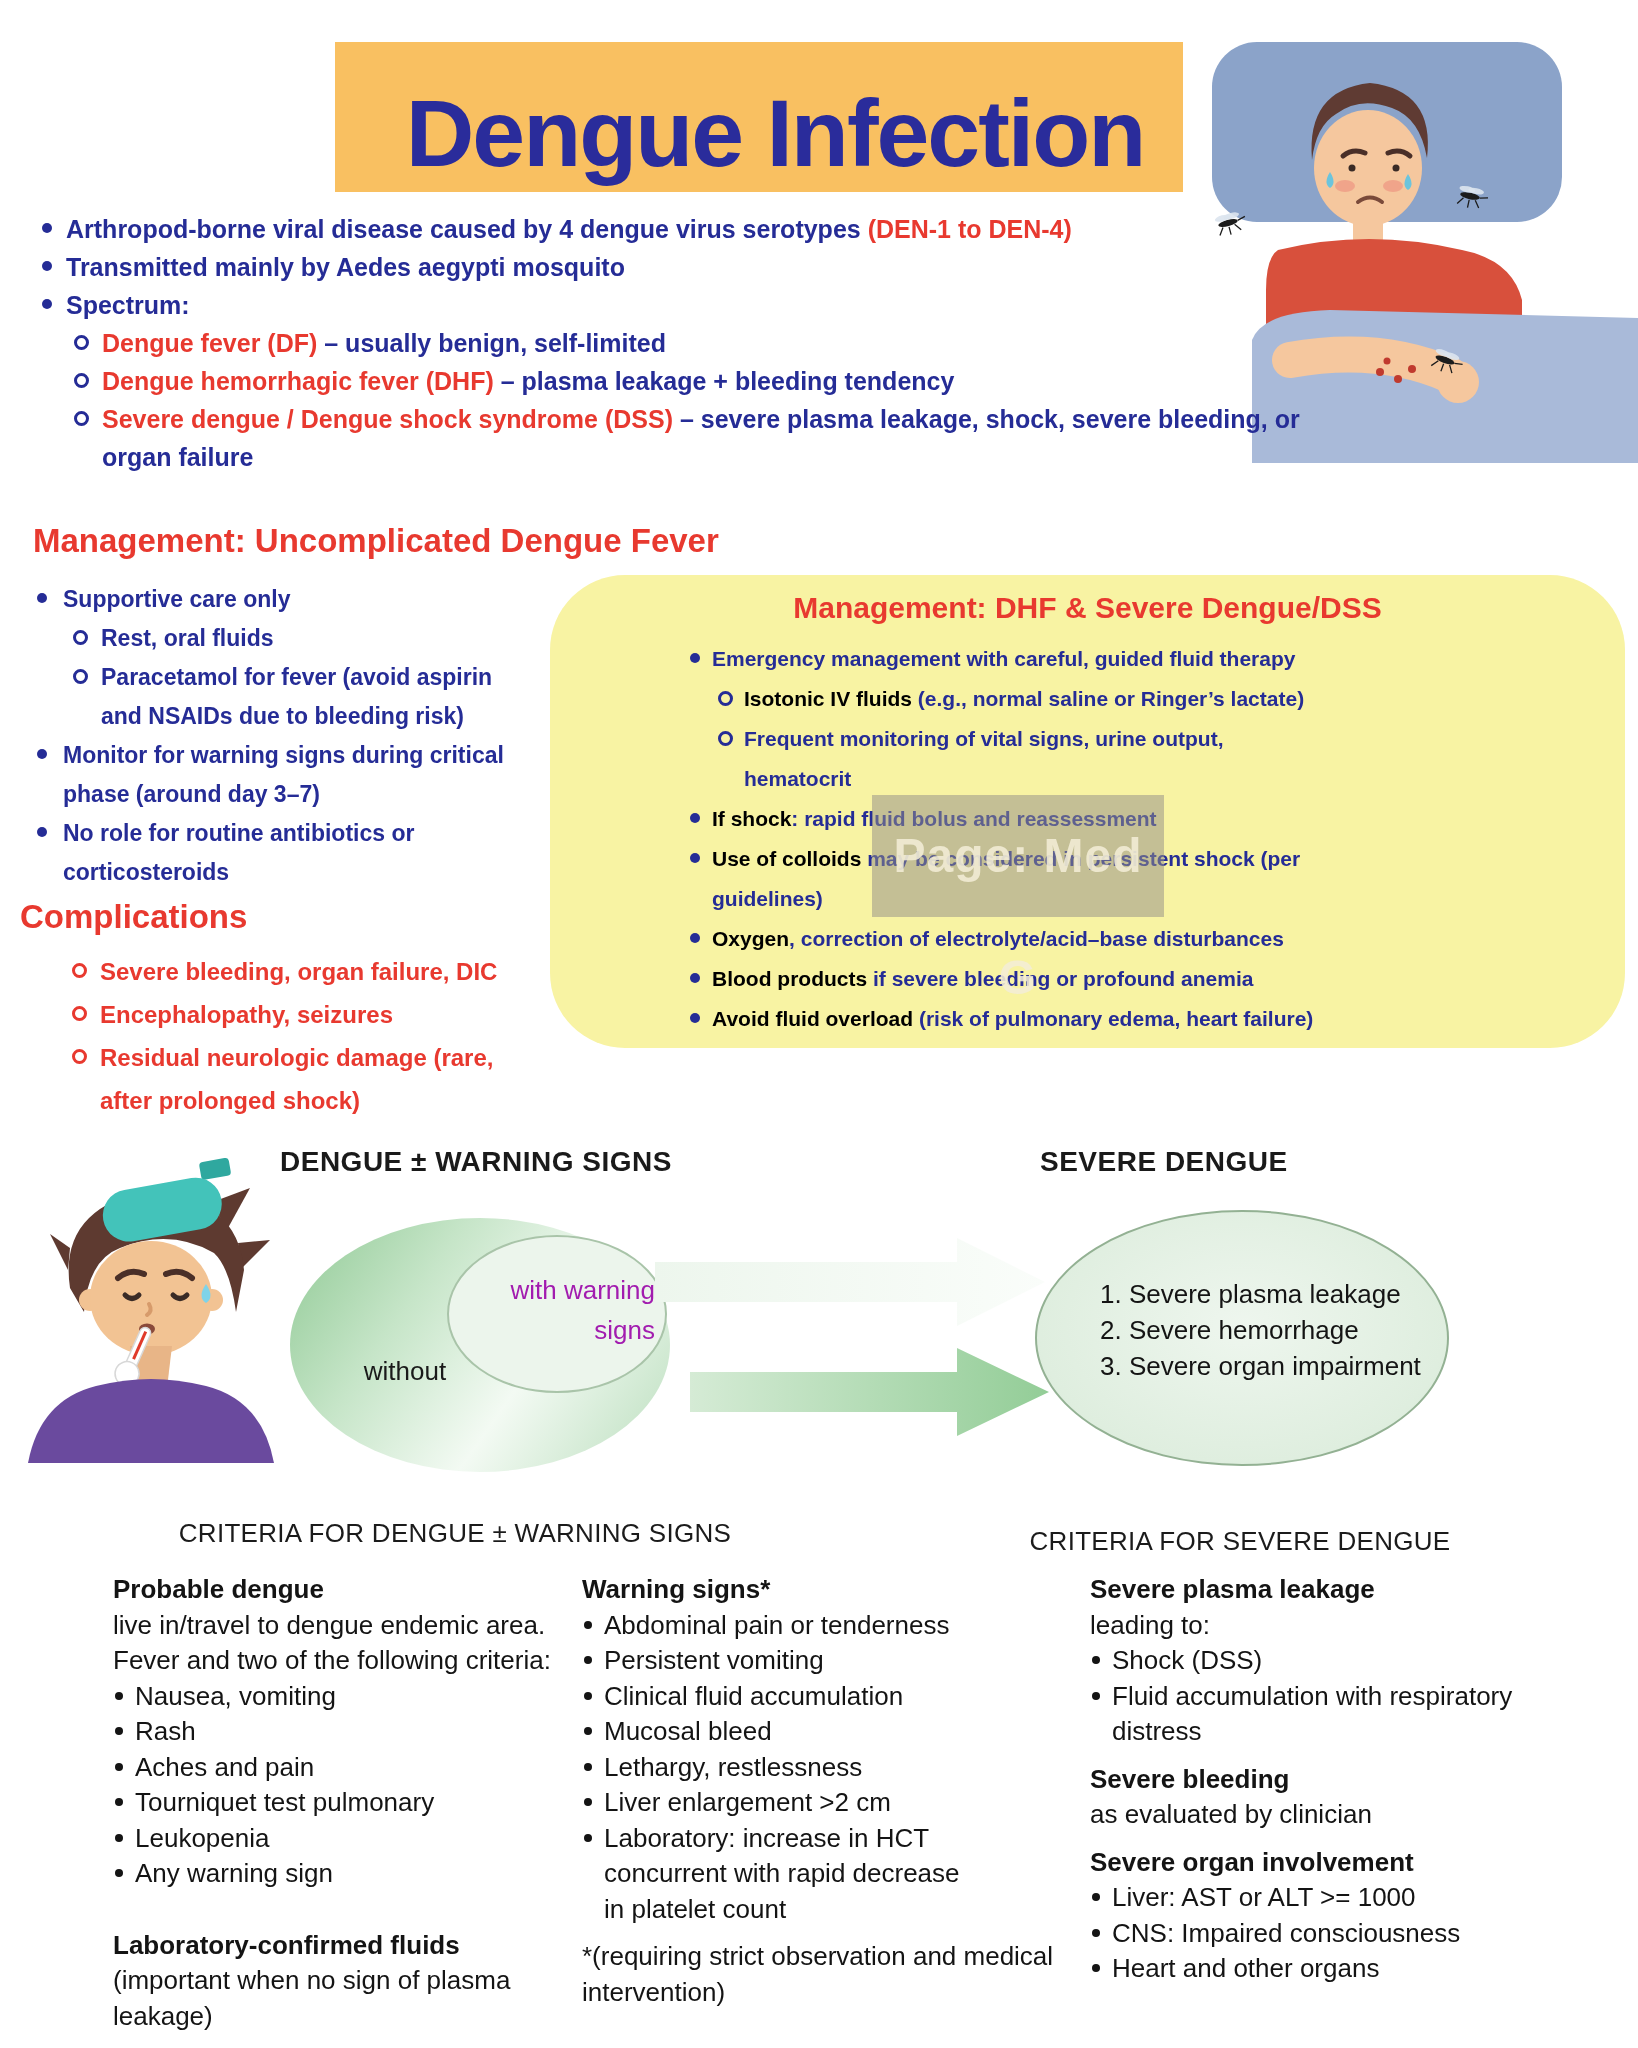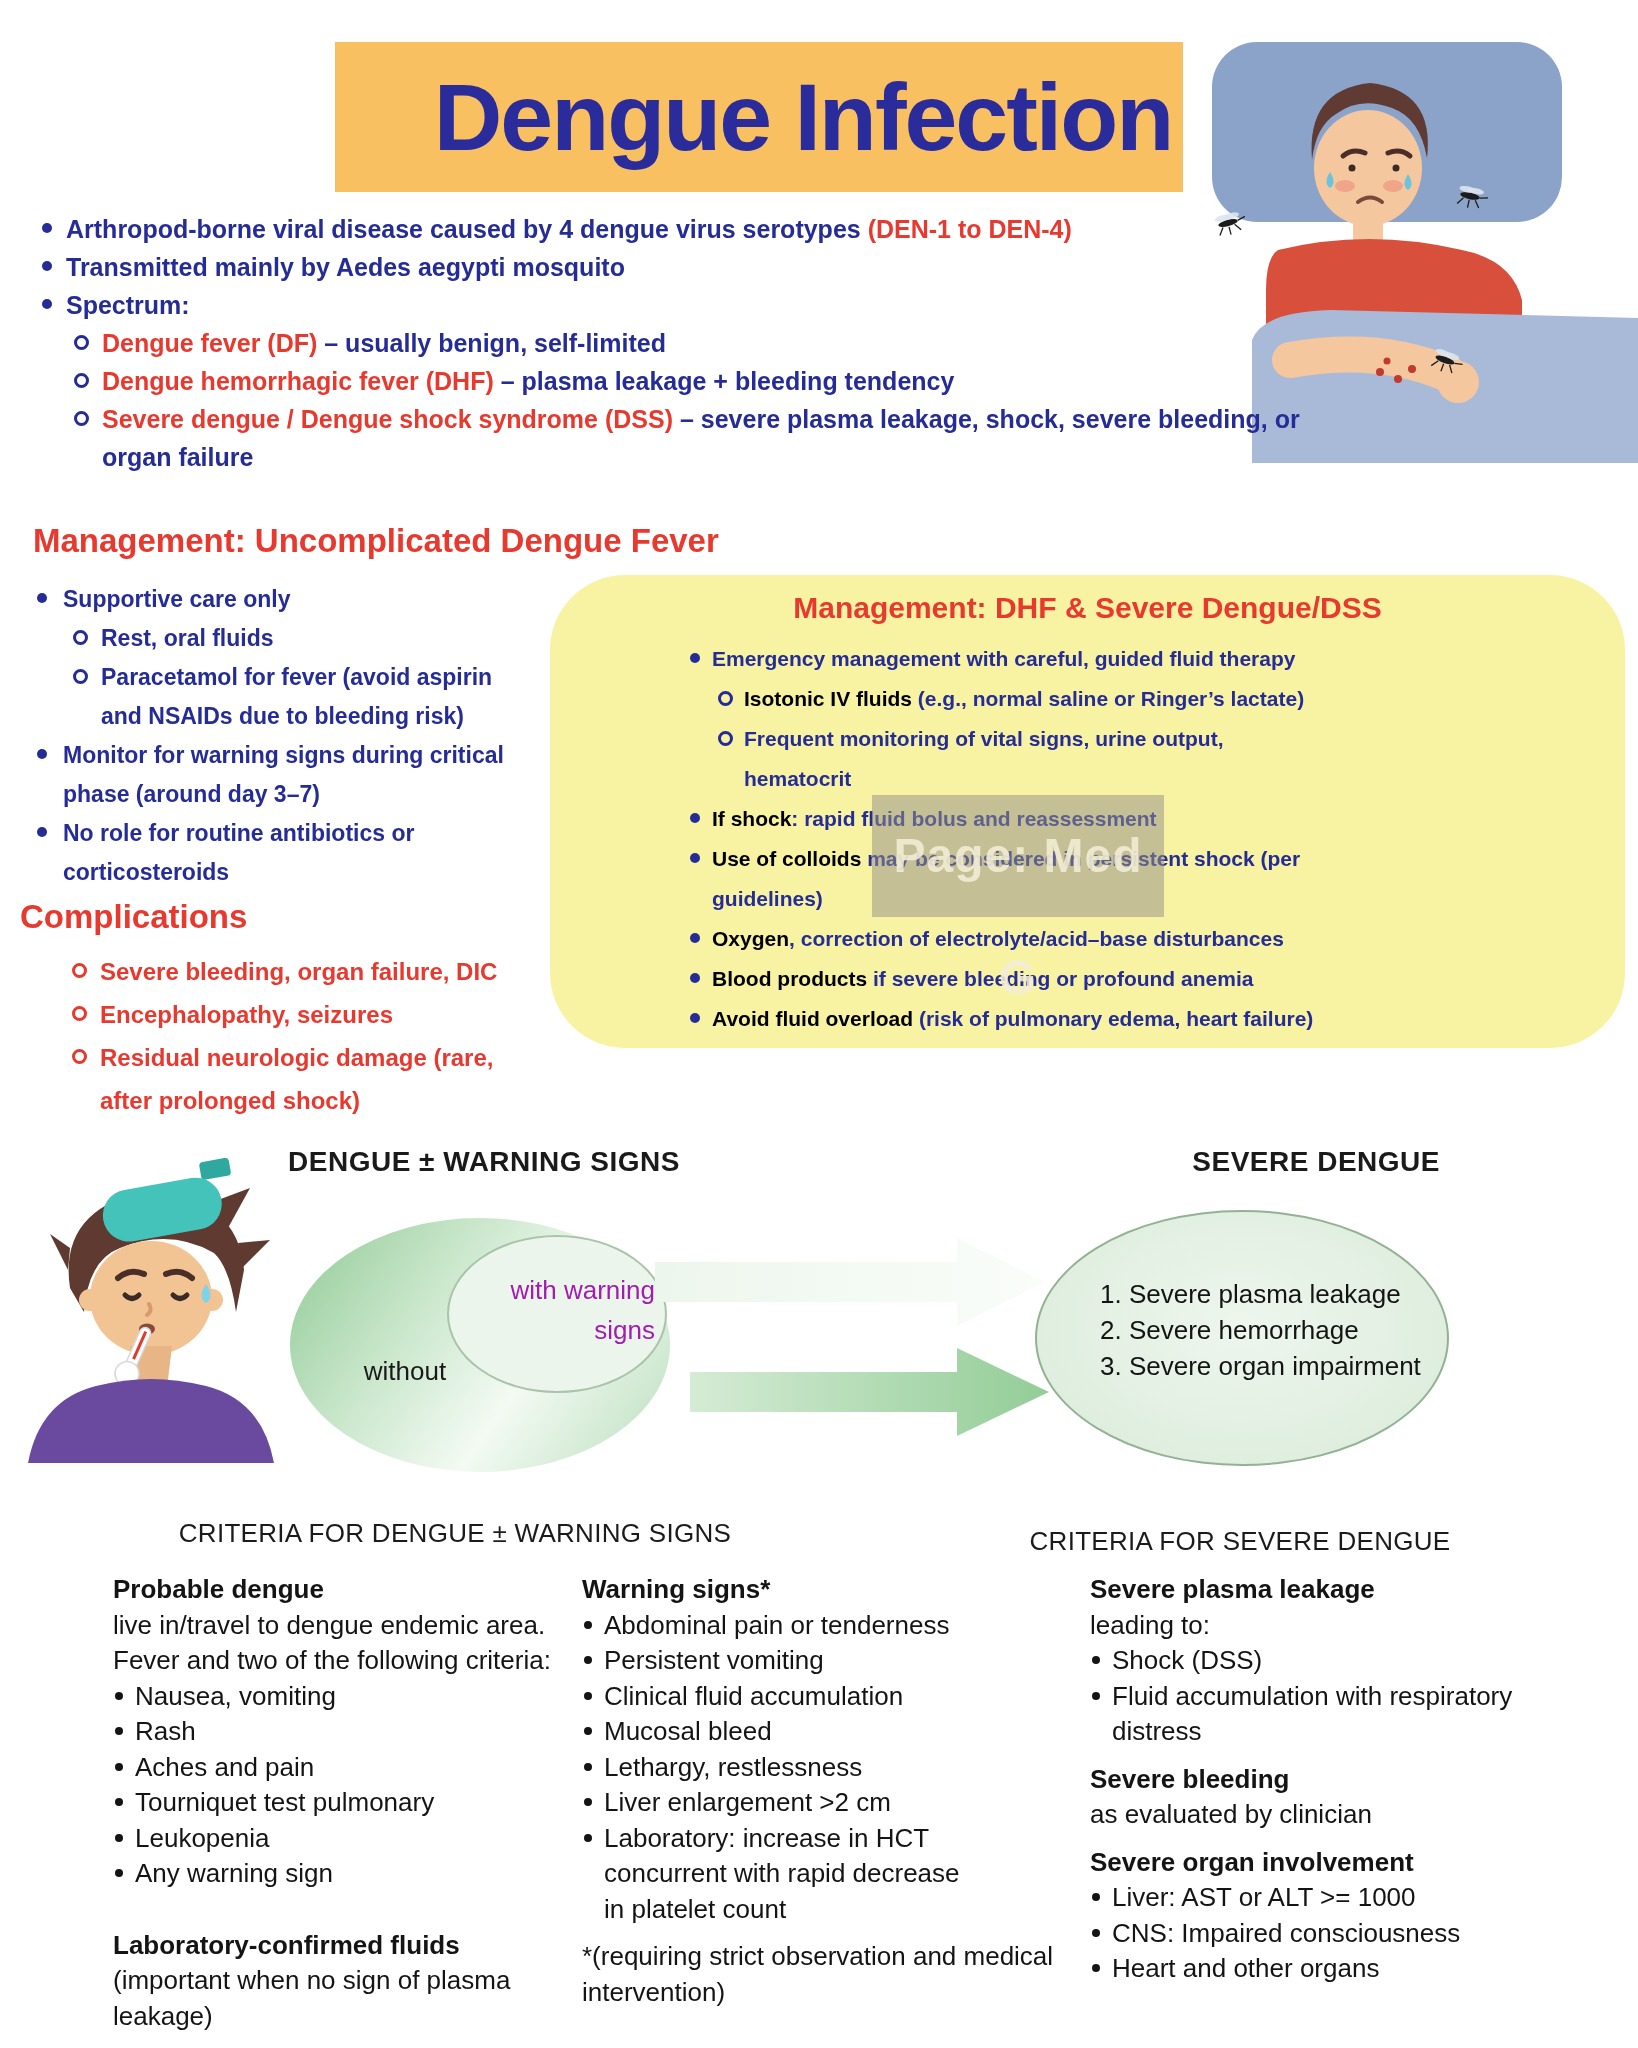--- a/index.html
+++ b/index.html
@@ -8,22 +8,22 @@
   .abs{position:absolute;}
 
   
   .c-b{color:#252C96;}
   .c-r{color:#E8392F;}
   .c-o{color:#000000;}
   .c-k{color:#141414;}
 
   
   .banner{left:335px;top:42px;width:848px;height:150px;background:#F9C061;}
-  .banner h1{margin:0;width:100%;height:150px;line-height:150px;text-align:center;
-             font-size:95px;font-weight:bold;color:#2A2C9B;letter-spacing:-2px;padding-left:44px;}
+  .banner h1{margin:16px;width:100%;height:150px;line-height:150px;text-align:center;
+             font-size:95px;font-weight:bold;color:#2A2C9B;letter-spacing:-2px;}
 
   
   .ln{position:relative;white-space:nowrap;}
   .mk{position:absolute;top:13px;width:10px;height:10px;border-radius:50%;}
 
   .intro{left:38px;top:210px;width:1270px;font-size:25px;line-height:38px;font-weight:bold;}
   .intro .L1{padding-left:28px;} .intro .L1>.mk{left:4px;background:#252C96;}
   .intro .L2{padding-left:64px;} .intro .L2c{padding-left:64px;}
   .intro .L2>.mk{left:36px;width:9px;height:9px;border:3px solid #252C96;background:transparent;top:11px;}
 
@@ -49,21 +49,21 @@
   .ycontent .L1{padding-left:22px;} .ycontent .L1c{padding-left:22px;}
   .ycontent .L1>.mk{left:0;background:#252C96;top:14px;}
   .ycontent .L2{padding-left:54px;} .ycontent .L2c{padding-left:54px;}
   .ycontent .L2>.mk{left:28px;width:9px;height:9px;border:3px solid #252C96;background:transparent;top:12px;}
 
   .watermark{left:872px;top:795px;width:292px;height:122px;background:rgba(148,144,136,0.52);
              color:rgba(243,237,214,0.88);font-size:48px;font-weight:bold;line-height:122px;
              text-align:center;z-index:5;letter-spacing:1px;}
 
   
-  .diag-label{font-size:28px;font-weight:bold;color:#1A1A1A;text-align:right;letter-spacing:0.5px;}
+  .diag-label{font-size:28px;font-weight:bold;color:#1A1A1A;text-align:left;letter-spacing:0.5px;}
   .lbl-left{left:280px;top:1146px;width:400px;}
   .lbl-right{left:1040px;top:1146px;width:400px;}
   .outer-ellipse{left:290px;top:1218px;width:380px;height:254px;border-radius:50%;z-index:1;
      background:linear-gradient(125deg,#8FC994 0%,#C6E5C8 32%,#F3FAF3 62%,#BADEBD 100%);}
   .inner-ellipse{left:447px;top:1235px;width:216px;height:154px;border-radius:50%;z-index:2;
      background:#ECF5EC;border:2px solid #A9C4A9;}
   .right-ellipse{left:1035px;top:1210px;width:410px;height:252px;border-radius:50%;z-index:3;
      background:radial-gradient(ellipse at 50% 45%, #EEF6EE 0%, #DFEEDF 70%, #D3E7D3 100%);
      border:2px solid #93B193;}
   .arrows-svg{left:285px;top:1205px;z-index:2;}

